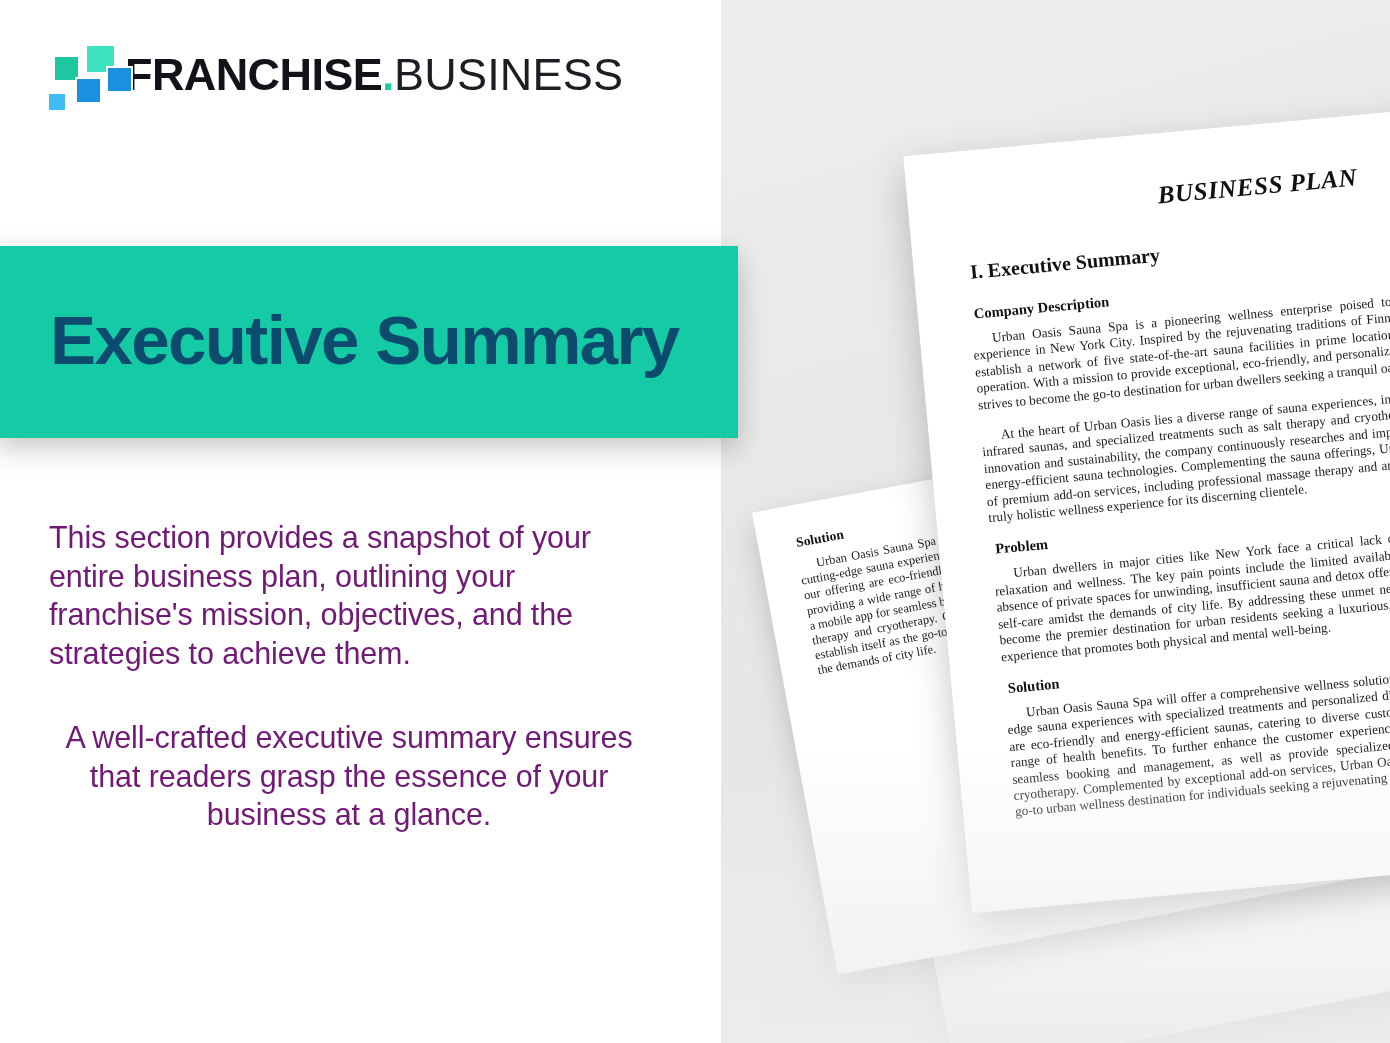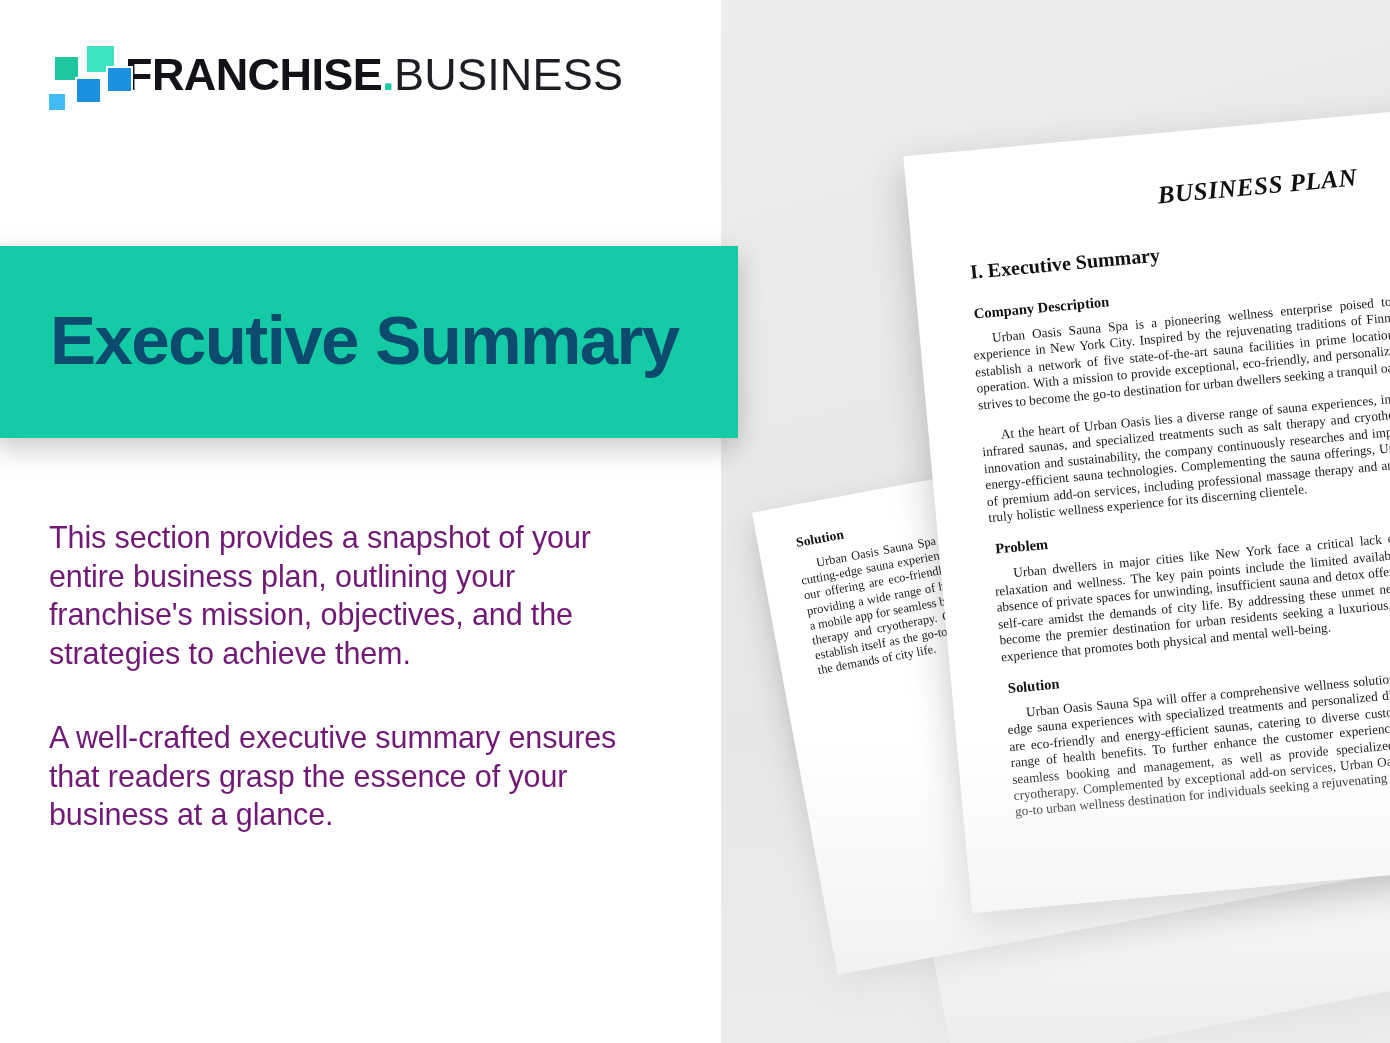--- a/index.html
+++ b/index.html
@@ -96,21 +96,21 @@
     z-index: 4;
   }
   .body-copy p {
     margin: 0 0 46px 0;
     font-size: 30.5px;
     line-height: 38.5px;
     color: #701a75;
     font-weight: 400;
     letter-spacing: -0.1px;
   }
-  .body-copy p:last-child { margin-bottom: 0; }
+  .body-copy p:last-child { margin-bottom: 0; text-align: center; }
 
   
   .doc-stack {
     position: absolute;
     left: 721px; top: 0;
     width: 669px; height: 1043px;
     overflow: hidden;
     z-index: 3;
   }
   .page {

